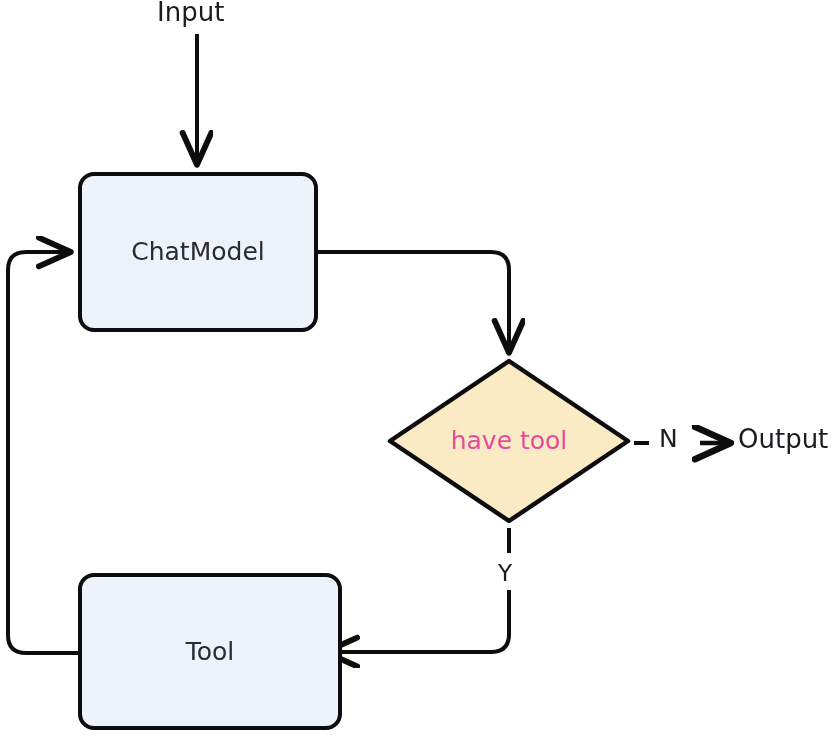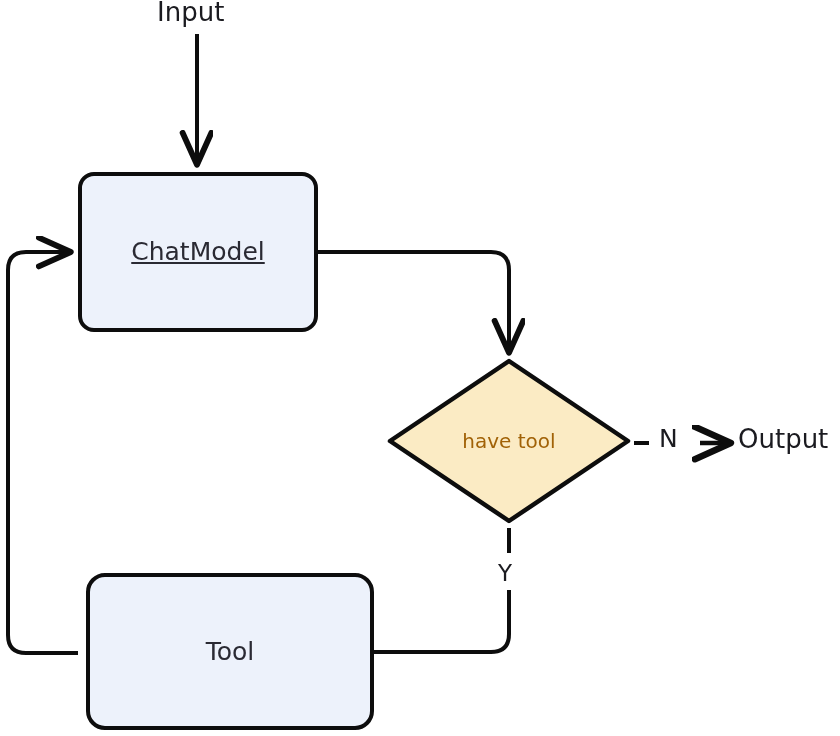--- a/index.html
+++ b/index.html
@@ -36,40 +36,38 @@
     background: #edf2fb;
     color: #2a2a33;
     font-size: 25px;
     line-height: 1.25;
   }
   #node-chatmodel {
     left: 78px;
     top: 172px;
     width: 240px;
     height: 160px;
-    text-decoration: underline;
   }
   #node-tool {
-    left: 86px;
+    left: 78px;
     top: 573px;
-    width: 288px;
+    width: 264px;
     height: 157px;
-    border-radius: 19px;
   }
   #node-decision {
     left: 388px;
     top: 360px;
     width: 242px;
     height: 162px;
   }
   #node-decision .dtext {
     position: relative;
     z-index: 2;
-    color: #a16207;
-    font-size: 20px;
+    color: #ec4899;
+    font-size: 25px;
     line-height: 1.3;
     width: 150px;
   }
   .freelabel {
     position: absolute;
     color: #1b1b20;
     white-space: nowrap;
   }
   #label-input {
     left: 157px;

